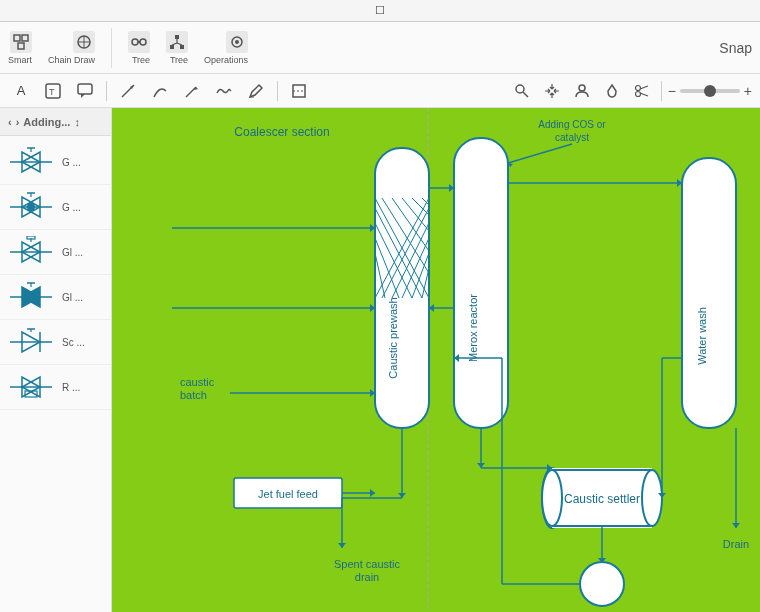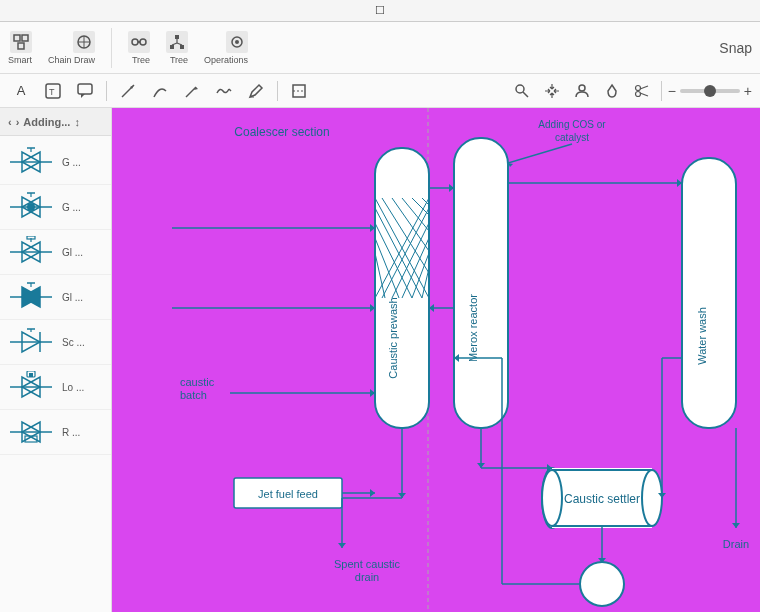--- a/index.html
+++ b/index.html
@@ -191,21 +191,21 @@
     }
     .si-label {
       font-size: 10px;
       color: #555;
       flex: 1;
     }
 
     
     #canvas {
       flex: 1;
-      background: #d946ef;
+      background: #84cc16;
       position: relative;
       overflow: hidden;
     }
 
     
     svg.diagram-svg {
       position: absolute;
       top: 0;
       left: 0;
       width: 100%;
@@ -455,32 +455,20 @@
             <line x1="2" y1="16" x2="44" y2="16" stroke="#1a7a9a" stroke-width="1.5"></line>
             <polygon points="14,6 14,26 32,16" fill="none" stroke="#1a7a9a" stroke-width="1.5"></polygon>
             <line x1="32" y1="6" x2="32" y2="26" stroke="#1a7a9a" stroke-width="1.5"></line>
             <line x1="23" y1="6" x2="23" y2="3" stroke="#1a7a9a" stroke-width="1.2"></line>
             <line x1="19" y1="3" x2="27" y2="3" stroke="#1a7a9a" stroke-width="1.5"></line>
           </svg>
         </div>
         <span class="si-label">Sc ...</span>
       </div>
 
-      <div class="sidebar-item">
-        <div class="si-icon">
-          <svg width="46" height="32" viewBox="0 0 46 32">
-            <line x1="2" y1="16" x2="44" y2="16" stroke="#1a7a9a" stroke-width="1.5"></line>
-            <polygon points="14,6 14,26 32,16" fill="none" stroke="#1a7a9a" stroke-width="1.5"></polygon>
-            <polygon points="32,6 32,26 14,16" fill="none" stroke="#1a7a9a" stroke-width="1.5"></polygon>
-            <rect x="19" y="0" width="8" height="6" rx="1" fill="none" stroke="#1a7a9a" stroke-width="1.2"></rect>
-            <rect x="21" y="2" width="4" height="4" fill="#1a7a9a"></rect>
-          </svg>
-        </div>
-        <span class="si-label">Lo ...</span>
-      </div>
 
       <div class="sidebar-item">
         <div class="si-icon">
           <svg width="46" height="32" viewBox="0 0 46 32">
             <line x1="2" y1="16" x2="44" y2="16" stroke="#1a7a9a" stroke-width="1.5"></line>
             <polygon points="14,6 14,26 32,16" fill="none" stroke="#1a7a9a" stroke-width="1.5"></polygon>
             <polygon points="32,6 32,26 14,16" fill="none" stroke="#1a7a9a" stroke-width="1.5"></polygon>
             <rect x="17" y="20" width="12" height="6" fill="none" stroke="#1a7a9a" stroke-width="1.2"></rect>
           </svg>
         </div>

